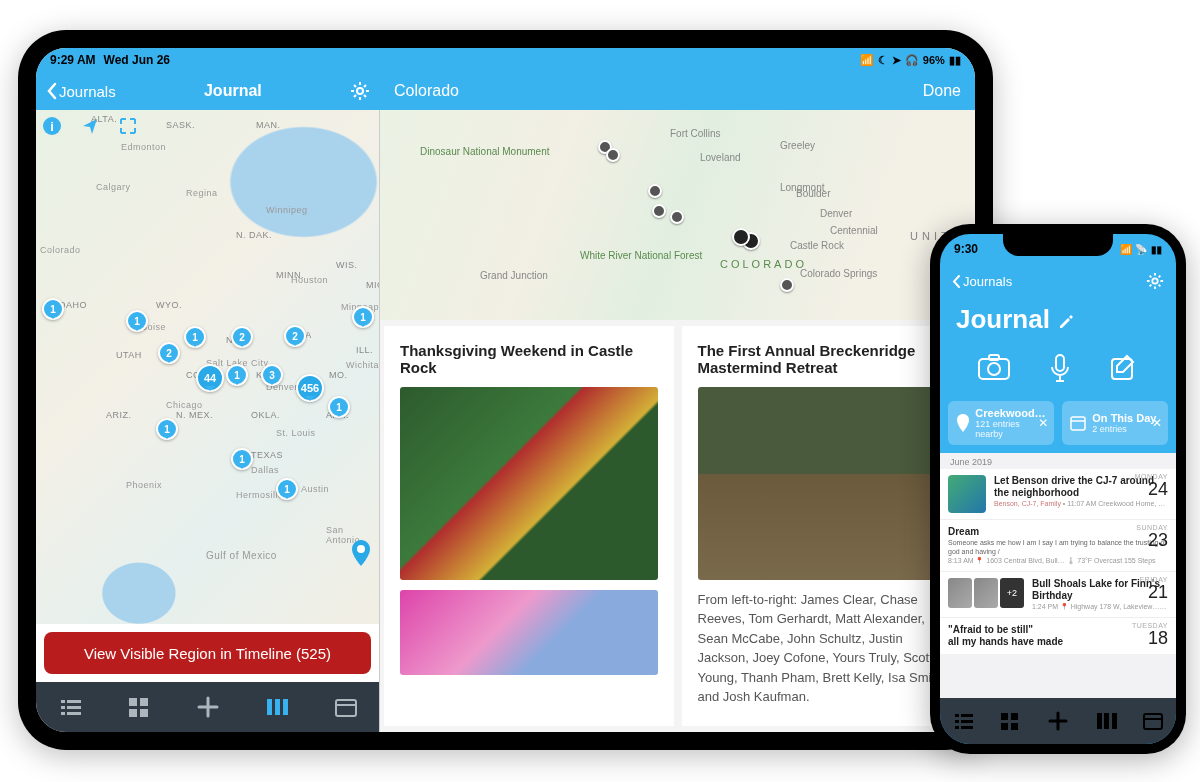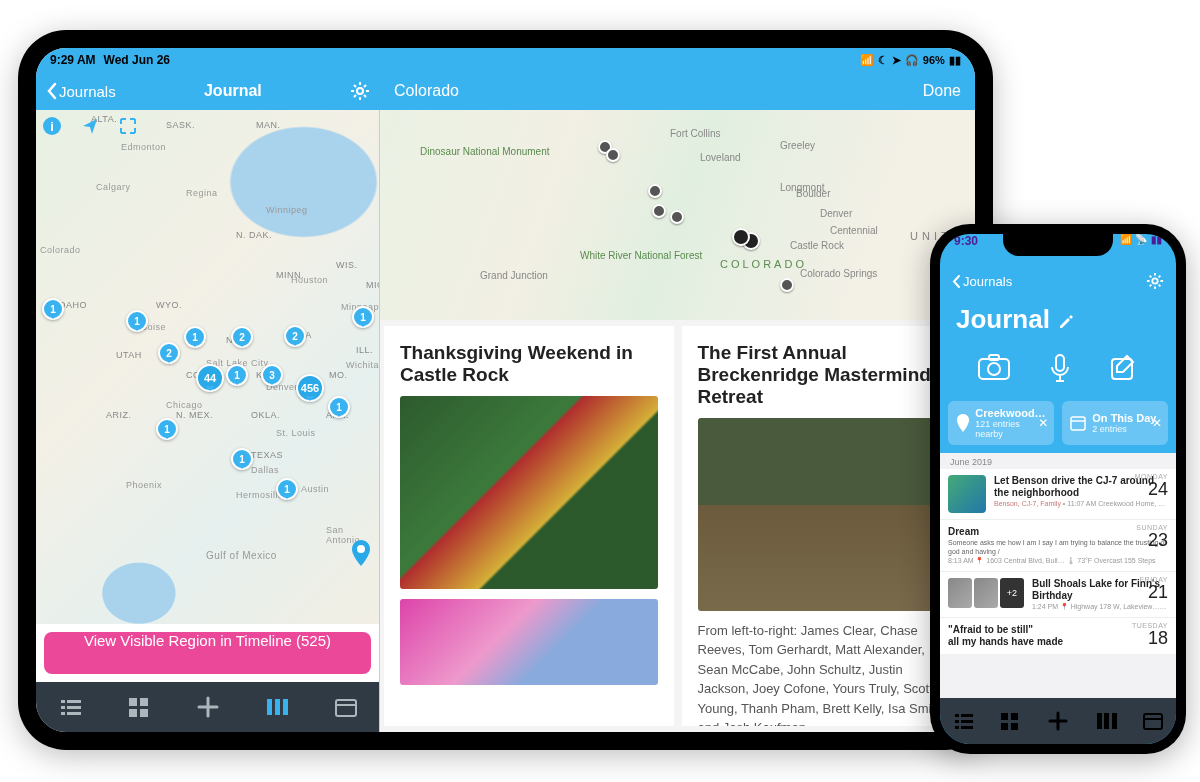--- a/index.html
+++ b/index.html
@@ -92,22 +92,22 @@
     transform:translateX(-50%);
     border:5px solid transparent; border-top-color:#39b2f0;
   }
   .pin.big{width:28px;height:28px;font-size:11px;background:#29a9e8;margin-top:20px;}
   .pincur {
     position:absolute; right:8px; bottom:58px;
     color:#29a9e8;
   }
   .region-btn {
     margin:8px; height:42px;
-    background:#ec4899; color:#fff;
-    border-radius:8px; display:flex; justify-content:center;
+    background:#b91c1c; color:#fff;
+    border-radius:8px; display:flex; align-items:center; justify-content:center;
     font-size:15px; font-weight:500;
   }
   .tabbar {
     height:50px; background:#2f3a45;
     display:flex; align-items:center; justify-content:space-around;
   }
   .tabbar .ticon { color:#aeb6bd; }
   .tabbar .ticon.active { color:#39b2f0; }
 
   .right-pane { flex:1; display:flex; flex-direction:column; }
@@ -122,21 +122,21 @@
   .dot.dk{background:#222;width:18px;height:18px;}
 
   .cards { flex:1; display:flex; gap:0; overflow:hidden; background:#f4f4f4;}
   .card {
     flex:1; background:#fff; margin:6px 4px;
     padding:16px 16px 10px 16px;
     overflow:hidden;
     display:flex; flex-direction:column;
     gap:10px;
   }
-  .card h2 { font-size:19px; font-weight:700; color:#222; line-height:1.15;}
+  .card h2 { font-size:15px; font-weight:700; color:#222; line-height:1.15;}
   .card-img {
     width:100%; border-radius:3px;
     background:linear-gradient(135deg,#2d5a2d,#3c7a3c 40%,#b02e2e 41%,#d4af37 60%,#2d5a2d 61%);
     aspect-ratio: 4/3;
   }
   .card-img.group {
     background:linear-gradient(180deg,#4a5a3c 0%,#4a5a3c 45%,#6b5a3c 45%,#7a6a4c 100%);
   }
   .card-img.small { aspect-ratio: 3/1;}
   .card p { font-size:13px; color:#555; line-height:1.5;}
@@ -160,21 +160,21 @@
     overflow:hidden;
     display:flex; flex-direction:column;
     position:relative;
   }
   .notch {
     position:absolute; top:0; left:50%; transform:translateX(-50%);
     width:110px; height:22px; background:#000;
     border-bottom-left-radius:16px; border-bottom-right-radius:16px;
     z-index:5;
   }
-  .ph-status { height:30px; display:flex; align-items:flex-start; justify-content:space-between; padding:0 14px; color:#4c1d95; font-size:12px; font-weight:600;}
+  .ph-status { height:30px; display:flex; align-items:center; justify-content:space-between; padding:0 14px; color:#000000; font-size:12px; font-weight:600;}
   .ph-nav { height:34px; display:flex; align-items:center; justify-content:space-between; padding:0 12px; color:#fff;}
   .ph-nav .back{ display:flex; align-items:center; gap:2px; font-size:13px;}
   .ph-title-row { padding:6px 16px 10px; display:flex; align-items:center; gap:8px;}
   .ph-title-row .t { color:#fff; font-size:26px; font-weight:700;}
   .action-row { display:flex; justify-content:space-around; padding:8px 18px 16px;}
   .action-row .aicon{ color:#fff; }
   .chip-row { display:flex; gap:8px; padding:0 8px 8px;}
   .chip {
     flex:1; background:rgba(255,255,255,.25);
     border-radius:6px; padding:6px 8px;

